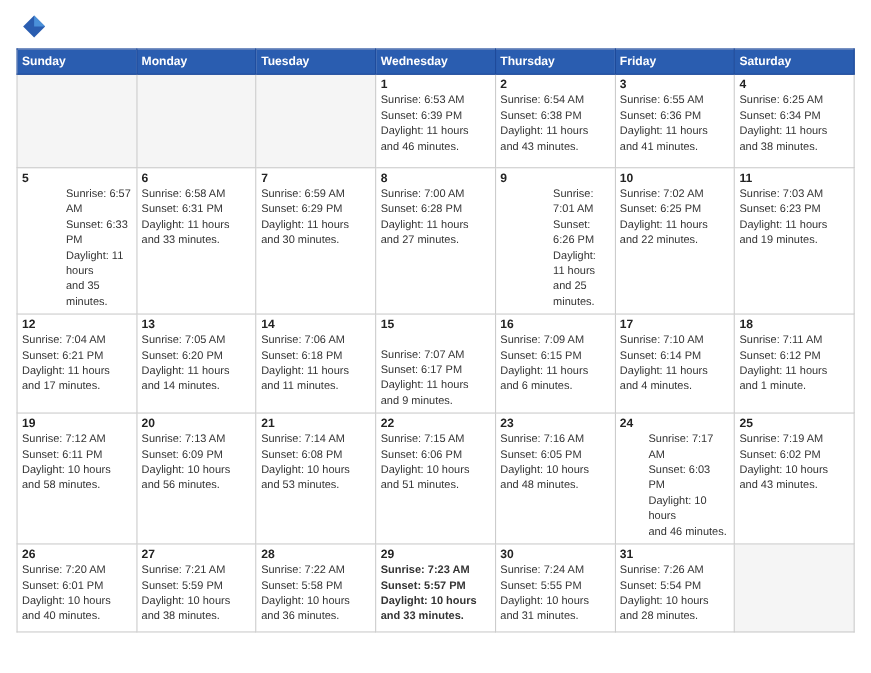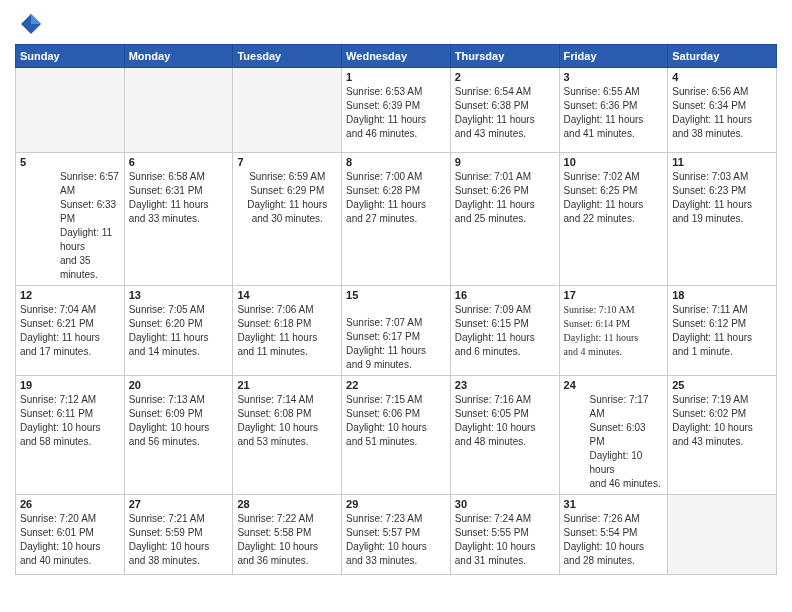--- a/index.html
+++ b/index.html
@@ -158,21 +158,21 @@
           </td>
           <td>
             <span class="day-num">3</span>
             <div class="day-info" style="white-space: pre-line;">Sunrise: 6:55 AM
 Sunset: 6:36 PM
 Daylight: 11 hours
 and 41 minutes.</div>
           </td>
           <td>
             <span class="day-num">4</span>
-            <div class="day-info" style="white-space: pre-line;">Sunrise: 6:56 AM
+            <div class="day-info" style="white-space: pre-line;">Sunrise: 6:25 AM
 Sunset: 6:34 PM
 Daylight: 11 hours
 and 38 minutes.</div>
           </td>
         </tr>
         <tr>
           <td>
             <span class="day-num">5</span>
             <div class="day-info" style="white-space: pre-line; margin-left: 40px;">Sunrise: 6:57 AM
 Sunset: 6:33 PM
@@ -181,35 +181,35 @@
           </td>
           <td>
             <span class="day-num">6</span>
             <div class="day-info" style="white-space: pre-line;">Sunrise: 6:58 AM
 Sunset: 6:31 PM
 Daylight: 11 hours
 and 33 minutes.</div>
           </td>
           <td>
             <span class="day-num">7</span>
-            <div class="day-info" style="white-space: pre-line; text-align: center;">Sunrise: 6:59 AM
+            <div class="day-info" style="white-space: pre-line;">Sunrise: 6:59 AM
 Sunset: 6:29 PM
 Daylight: 11 hours
 and 30 minutes.</div>
           </td>
           <td>
             <span class="day-num">8</span>
             <div class="day-info" style="white-space: pre-line;">Sunrise: 7:00 AM
 Sunset: 6:28 PM
 Daylight: 11 hours
 and 27 minutes.</div>
           </td>
           <td>
             <span class="day-num">9</span>
-            <div class="day-info" style="white-space: pre-line;">Sunrise: 7:01 AM
+            <div class="day-info" style="white-space: pre-line; margin-left: 48px;">Sunrise: 7:01 AM
 Sunset: 6:26 PM
 Daylight: 11 hours
 and 25 minutes.</div>
           </td>
           <td>
             <span class="day-num">10</span>
             <div class="day-info" style="white-space: pre-line;">Sunrise: 7:02 AM
 Sunset: 6:25 PM
 Daylight: 11 hours
 and 22 minutes.</div>
@@ -253,21 +253,21 @@
           </td>
           <td>
             <span class="day-num">16</span>
             <div class="day-info" style="white-space: pre-line;">Sunrise: 7:09 AM
 Sunset: 6:15 PM
 Daylight: 11 hours
 and 6 minutes.</div>
           </td>
           <td>
             <span class="day-num">17</span>
-            <div class="day-info" style="white-space: pre-line; font-family: Liberation Serif, serif;">Sunrise: 7:10 AM
+            <div class="day-info" style="white-space: pre-line;">Sunrise: 7:10 AM
 Sunset: 6:14 PM
 Daylight: 11 hours
 and 4 minutes.</div>
           </td>
           <td>
             <span class="day-num">18</span>
             <div class="day-info" style="white-space: pre-line;">Sunrise: 7:11 AM
 Sunset: 6:12 PM
 Daylight: 11 hours
 and 1 minute.</div>
@@ -341,21 +341,21 @@
           </td>
           <td>
             <span class="day-num">28</span>
             <div class="day-info" style="white-space: pre-line;">Sunrise: 7:22 AM
 Sunset: 5:58 PM
 Daylight: 10 hours
 and 36 minutes.</div>
           </td>
           <td>
             <span class="day-num">29</span>
-            <div class="day-info" style="white-space: pre-line;">Sunrise: 7:23 AM
+            <div class="day-info" style="white-space: pre-line; font-weight: bold;">Sunrise: 7:23 AM
 Sunset: 5:57 PM
 Daylight: 10 hours
 and 33 minutes.</div>
           </td>
           <td>
             <span class="day-num">30</span>
             <div class="day-info" style="white-space: pre-line;">Sunrise: 7:24 AM
 Sunset: 5:55 PM
 Daylight: 10 hours
 and 31 minutes.</div>

